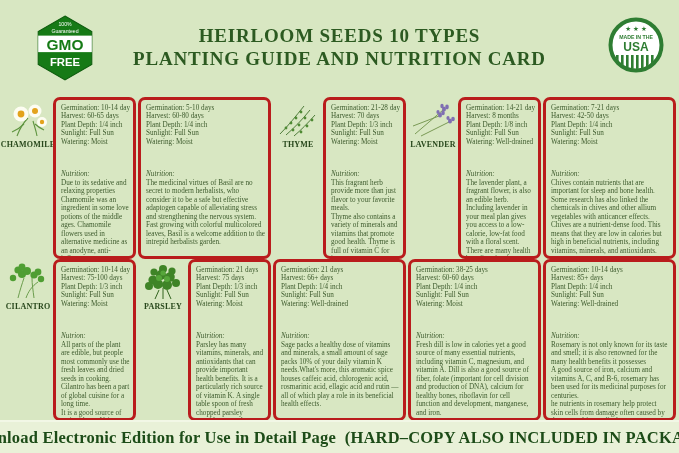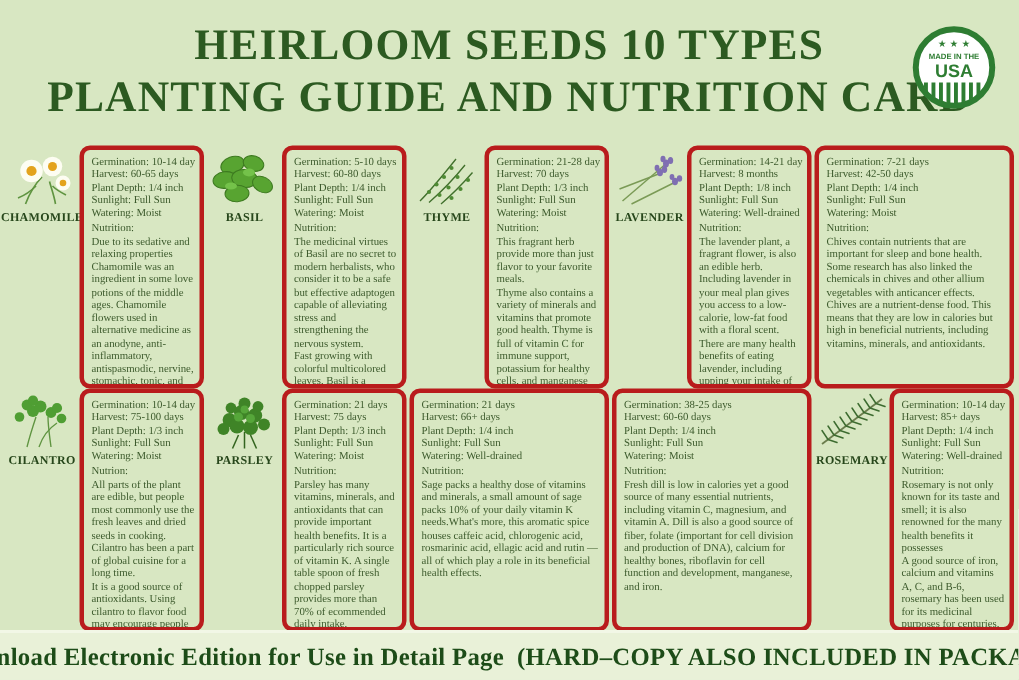--- a/index.html
+++ b/index.html
@@ -1,47 +1,57 @@
 <!DOCTYPE html>
 <html><head>
 <meta charset="utf-8">
 <style>
   html,body{margin:0;padding:0;}
   .page{width:679px;height:453px;position:relative;background:#d8e7c2;overflow:hidden;
         font-family:"Liberation Serif", serif;}
   
   .header{height:95px;position:relative;display:flex;align-items:center;justify-content:center;}
   .titles{text-align:center;color:#2c5a21;font-weight:bold;line-height:1.18;}
-  .title-line{font-size:29px;letter-spacing:0.8px;}
+  .title-line{font-size:19px;letter-spacing:0.8px;}
   .badge-gmo{position:absolute;left:34px;top:15px;width:62px;height:66px;}
   .badge-usa{position:absolute;right:15px;top:17px;width:56px;height:56px;}
   .badge-gmo svg,.badge-usa svg{width:100%;height:100%;display:block;}
   
   .grid{display:grid;grid-template-columns:repeat(5,1fr);grid-auto-rows:162px;padding:0 2px;}
   .card{display:flex;padding:2px 1px 0 1px;min-width:0;}
   .herb-side{flex:0 0 50px;width:50px;display:flex;flex-direction:column;align-items:center;padding-top:3px;}
   .herb-art{width:48px;height:38px;}
   .herb-art svg{width:100%;height:100%;display:block;}
   .herb-name{font-weight:bold;font-size:8px;color:#27471b;margin-top:2px;letter-spacing:0.2px;white-space:nowrap;}
   .info-box{flex:1;min-width:0;border:3px solid #b91c1c;border-radius:7px;height:150px;
             padding:4px 3px 2px 5px;color:#3c5a2c;font-size:7.2px;line-height:1.18;overflow:hidden;}
   .stats div{white-space:nowrap;overflow:hidden;}
-  .nutrition-label{margin-top:2px;}
+  .nutrition-label{margin-top:24px;font-style:italic;}
   .nutrition-text{white-space:pre-line;}
   
   .footer{position:absolute;left:0;right:0;bottom:0;height:31px;background:#e9f1d8;
           border-top:2px solid #f2f7e6;display:flex;align-items:center;justify-content:center;
           font-weight:bold;color:#1d4c18;font-size:16.5px;letter-spacing:0.2px;white-space:pre;}
 </style>
 </head>
 <body>
 
 <div class="page">
 
   <div class="header">
+    <div class="badge-gmo">
+      <svg viewBox="0 0 60 64">
+        <polygon points="30,1 56,16 56,48 30,63 4,48 4,16" fill="#167a16" stroke="#0e5c0e" stroke-width="1"></polygon>
+        <text x="30" y="11" font-size="5" fill="#ffffff" text-anchor="middle" font-family="Liberation Sans, sans-serif">100%</text>
+        <text x="30" y="17" font-size="5" fill="#ffffff" text-anchor="middle" font-family="Liberation Sans, sans-serif">Guaranteed</text>
+        <rect x="4" y="20" width="52" height="16" fill="#ffffff"></rect>
+        <text x="30" y="33.5" font-size="15" font-weight="bold" fill="#167a16" text-anchor="middle" font-family="Liberation Sans, sans-serif">GMO</text>
+        <text x="30" y="49" font-size="11" font-weight="bold" fill="#ffffff" text-anchor="middle" font-family="Liberation Sans, sans-serif">FREE</text>
+      </svg>
+    </div>
 
     <div class="titles">
       <div class="title-line">HEIRLOOM SEEDS 10 TYPES</div>
       <div class="title-line">PLANTING GUIDE AND NUTRITION CARD</div>
     </div>
 
     <div class="badge-usa">
       <svg viewBox="0 0 56 56">
         <clipPath id="usaclip">
             <circle cx="28" cy="28" r="24"></circle>
@@ -92,39 +102,20 @@
             <div>Plant Depth: 1/4 inch</div>
             <div>Sunlight: Full Sun</div>
             <div>Watering: Moist</div>
           </div>
       <div class="nutrition-label">Nutrition:</div>
       <div class="nutrition-text">Due to its sedative and relaxing properties Chamomile was an ingredient in some love potions of the middle ages. Chamomile flowers used in alternative medicine as an anodyne, anti-inflammatory, antispasmodic, nervine, stomachic, tonic, and vasodilator.</div>
     </div>
   </div>
 
   <div class="card">
-    <div class="herb-side">
-      <div class="herb-art">
-            <svg viewBox="0 0 48 38">
-              <g fill="#58a431" stroke="#3d7a20" stroke-width="0.7">
-                <ellipse cx="16" cy="10" rx="8" ry="5.5" transform="rotate(-20 16 10)"></ellipse>
-                <ellipse cx="30" cy="9" rx="7" ry="5" transform="rotate(18 30 9)"></ellipse>
-                <ellipse cx="11" cy="20" rx="8" ry="5.5" transform="rotate(-8 11 20)"></ellipse>
-                <ellipse cx="24" cy="19" rx="8.5" ry="6" transform="rotate(6 24 19)"></ellipse>
-                <ellipse cx="36" cy="23" rx="7" ry="5" transform="rotate(28 36 23)"></ellipse>
-                <ellipse cx="19" cy="29" rx="8" ry="5.5" transform="rotate(-4 19 29)"></ellipse>
-              </g>
-              <g fill="#74c24a">
-                <ellipse cx="27" cy="15" rx="4" ry="2.6"></ellipse>
-                <ellipse cx="15" cy="24" rx="4" ry="2.4"></ellipse>
-              </g>
-            </svg>
-          </div>
-      <div class="herb-name">BASIL</div>
-    </div>
     <div class="info-box">
       <div class="stats">
             <div>Germination: 5-10 days</div>
             <div>Harvest: 60-80 days</div>
             <div>Plant Depth: 1/4 inch</div>
             <div>Sunlight: Full Sun</div>
             <div>Watering: Moist</div>
           </div>
       <div class="nutrition-label">Nutrition:</div>
       <div class="nutrition-text">The medicinal virtues of Basil are no secret to modern herbalists, who consider it to be a safe but effective adaptogen capable of alleviating stress and strengthening the nervous system.
@@ -327,31 +318,20 @@
             <div>Plant Depth: 1/4 inch</div>
             <div>Sunlight: Full Sun</div>
             <div>Watering: Moist</div>
           </div>
       <div class="nutrition-label">Nutrition:</div>
       <div class="nutrition-text">Fresh dill is low in calories yet a good source of many essential nutrients, including vitamin C, magnesium, and vitamin A. Dill is also a good source of fiber, folate (important for cell division and production of DNA), calcium for healthy bones, riboflavin for cell function and development, manganese, and iron.</div>
     </div>
   </div>
 
   <div class="card">
-    <div class="herb-side">
-      <div class="herb-art">
-            <svg viewBox="0 0 48 38">
-              <path d="M4 34 L44 4" stroke="#6b7d4d" stroke-width="1.2" fill="none"></path>
-              <g stroke="#3c6b2f" stroke-width="1" stroke-linecap="round" fill="none">
-                <path d="M8 31 L4 25 M8 31 L14 33 M12 28 L8 22 M12 28 L18 30 M16 25 L12 19 M16 25 L22 27 M20 22 L16 16 M20 22 L26 24 M24 19 L20 13 M24 19 L30 21 M28 16 L24 10 M28 16 L34 18 M32 13 L28 7 M32 13 L38 15 M36 10 L32 4 M36 10 L42 12 M40 7 L36 1 M40 7 L46 9"></path>
-              </g>
-            </svg>
-          </div>
-      <div class="herb-name">ROSEMARY</div>
-    </div>
     <div class="info-box">
       <div class="stats">
             <div>Germination: 10-14 days</div>
             <div>Harvest: 85+ days</div>
             <div>Plant Depth: 1/4 inch</div>
             <div>Sunlight: Full Sun</div>
             <div>Watering: Well-drained</div>
           </div>
       <div class="nutrition-label">Nutrition:</div>
       <div class="nutrition-text">Rosemary is not only known for its taste and smell; it is also renowned for the many health benefits it possesses

